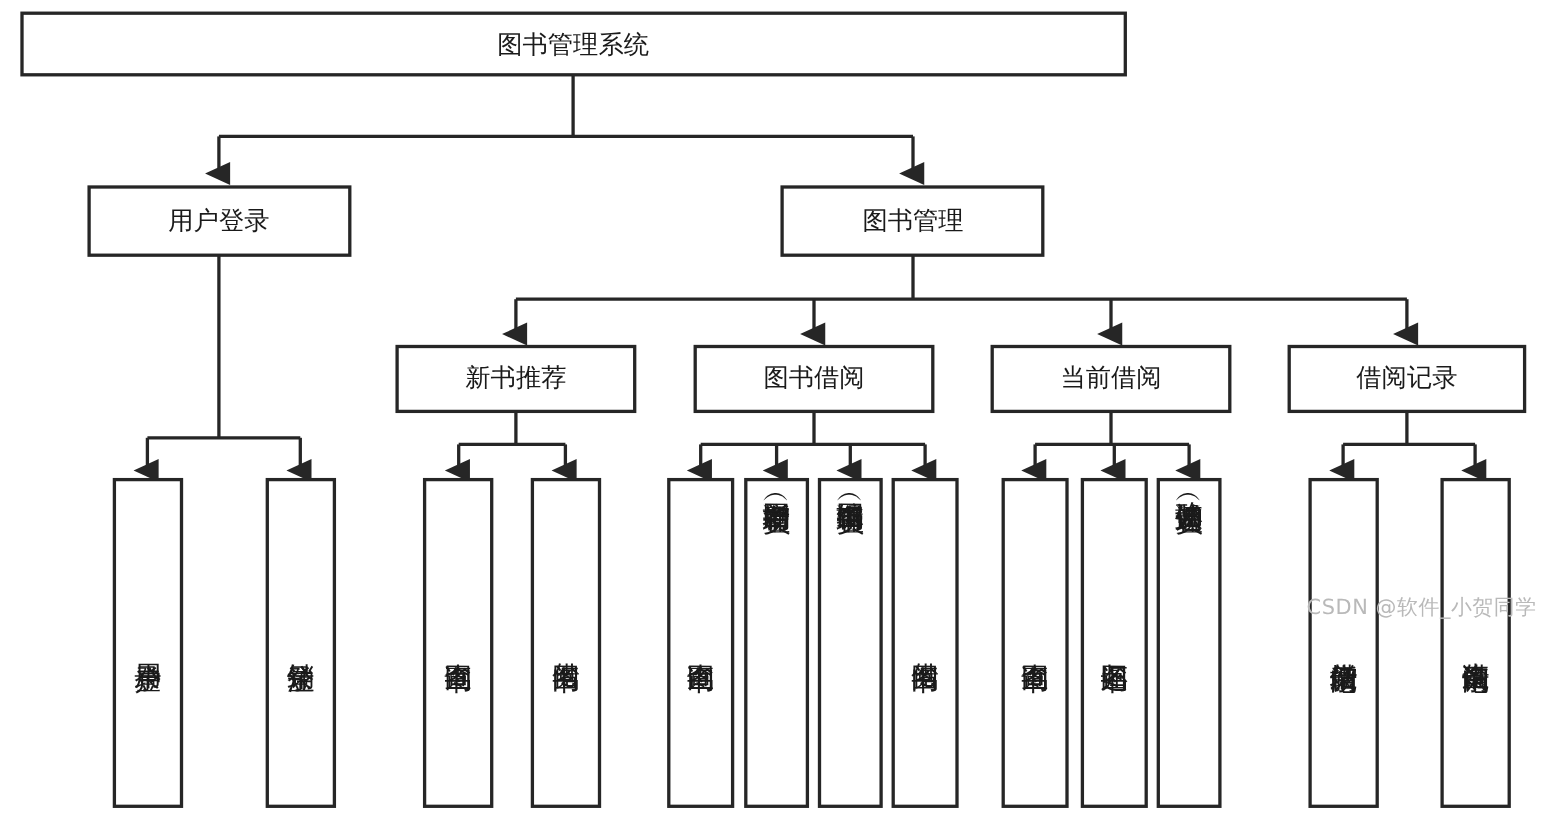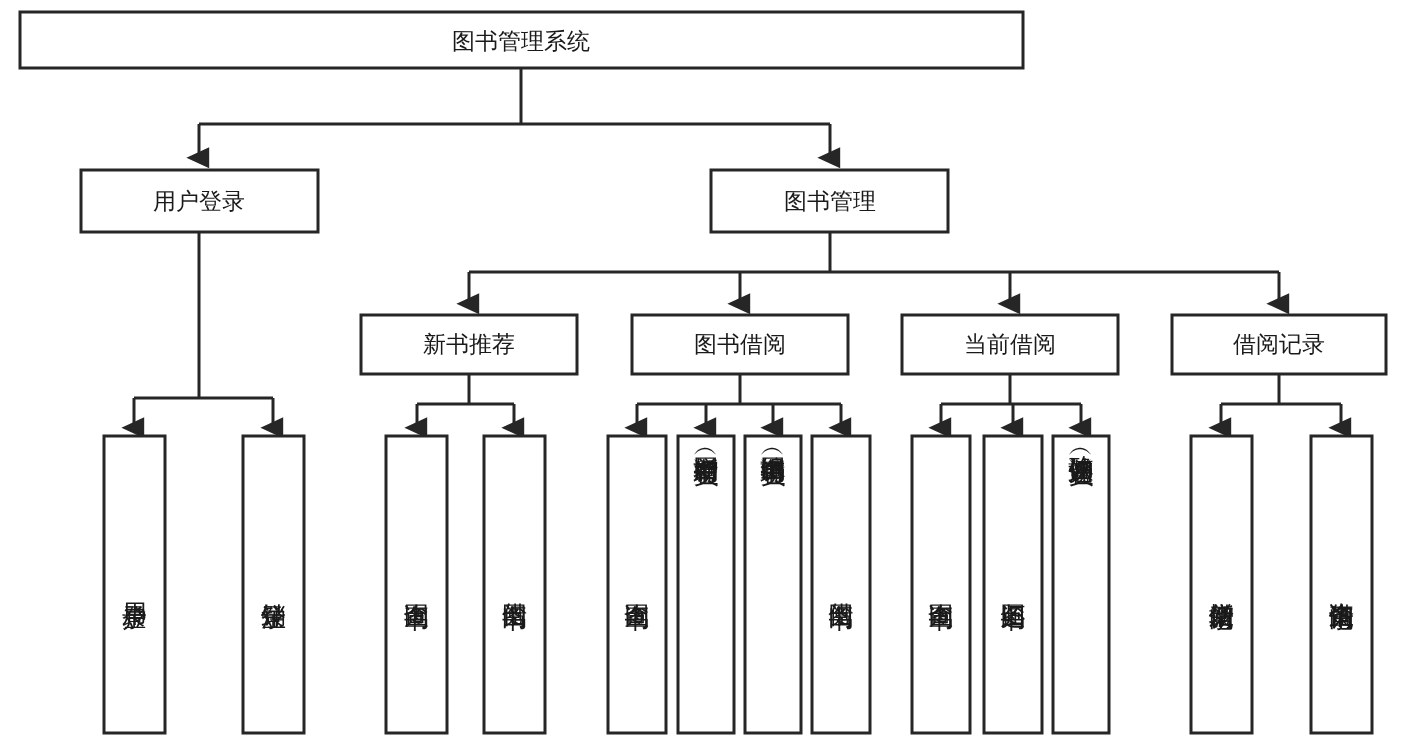--- a/index.html
+++ b/index.html
@@ -220,13 +220,14 @@
   <div class="leaf-label-wrap" style="left:1053px; top:436px; width:56px; height:297px; align-items:flex-start;">
     <span class="leaf-label">确认归还（管理员）</span>
   </div>
   <div class="leaf-label-wrap" style="left:1191px; top:436px; width:61px; height:297px;">
     <span class="leaf-label">新增借阅记录</span>
   </div>
   <div class="leaf-label-wrap" style="left:1311px; top:436px; width:61px; height:297px;">
     <span class="leaf-label">查询借阅记录</span>
   </div>
 
+  <div class="watermark">CSDN @软件_小贺同学</div>
 </div>
 
 </body></html>

